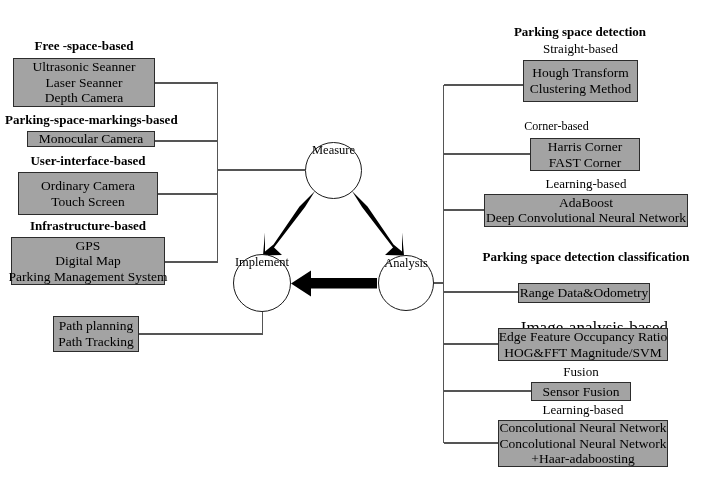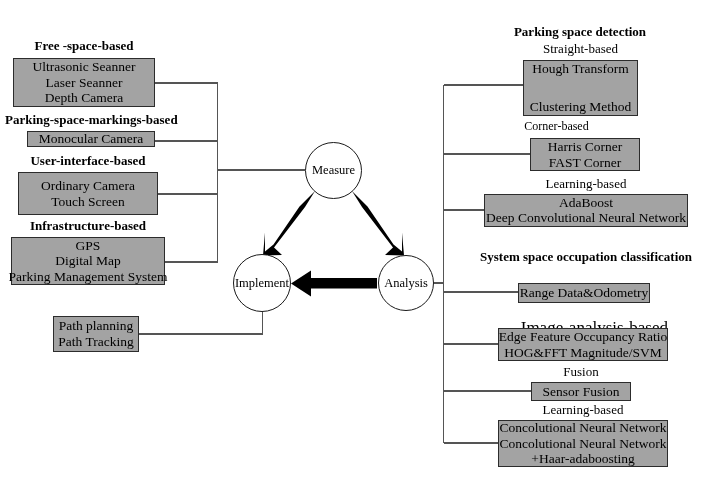--- a/index.html
+++ b/index.html
@@ -48,21 +48,21 @@
   .cap-bold {
     font-weight: bold;
   }
   .circle-node {
     position: absolute;
     box-sizing: border-box;
     border: 1.3px solid #1a1a1a;
     border-radius: 50%;
     background: #ffffff;
     display: flex;
-    align-items: center;
+    align-items: flex-start;
     justify-content: center;
     color: #000000;
     white-space: nowrap;
   }
 </style>
 </head>
 <body>
 
 <div id="canvas">
 
@@ -147,40 +147,40 @@
   </div>
 
   <div class="circle-node" style="left:378px; top:255px; width:56px; height:56px; font-size:12.5px;">
     <span>Analysis</span>
   </div>
 
   <div class="cap cap-bold" style="left:490px; top:24px; width:180px; font-size:13px;">Parking space detection</div>
 
   <div class="cap" style="left:523px; top:41px; width:115px; font-size:13px;">Straight-based</div>
 
-  <div class="node-box" style="left:523px; top:60px; width:115px; height:56px; font-size:13.5px;justify-content:space-between;">
+  <div class="node-box" style="left:523px; top:60px; width:115px; height:42px; font-size:13.5px;">
     <span class="ln">Hough Transform</span>
     <span class="ln">Clustering Method</span>
   </div>
 
   <div class="cap" style="left:506px; top:119px; width:101px; font-size:12px;">Corner-based</div>
 
   <div class="node-box" style="left:530px; top:138px; width:110px; height:33px; font-size:13.5px;">
     <span class="ln">Harris Corner</span>
     <span class="ln">FAST Corner</span>
   </div>
 
   <div class="cap" style="left:484px; top:176px; width:204px; font-size:13px;">Learning-based</div>
 
   <div class="node-box" style="left:484px; top:194px; width:204px; height:33px; font-size:13.5px;justify-content:flex-end;">
     <span class="ln">AdaBoost</span>
     <span class="ln">Deep Convolutional Neural Network</span>
   </div>
 
-  <div class="cap cap-bold" style="left:478px; top:249px; width:216px; font-size:13px;">System space occupation classification</div>
+  <div class="cap cap-bold" style="left:478px; top:249px; width:216px; font-size:13px;">Parking space detection classification</div>
 
 
   <div class="node-box" style="left:518px; top:283px; width:132px; height:20px; font-size:13.5px;">
     <span class="ln">Range Data&amp;Odometry</span>
   </div>
 
   <div class="cap" style="left:498px; top:318px; width:170px; font-size:17px;text-align:right;">Image-analysis-based</div>
 
   <div class="node-box" style="left:498px; top:328px; width:170px; height:33px; font-size:13.5px;">
     <span class="ln">Edge Feature Occupancy Ratio</span>

